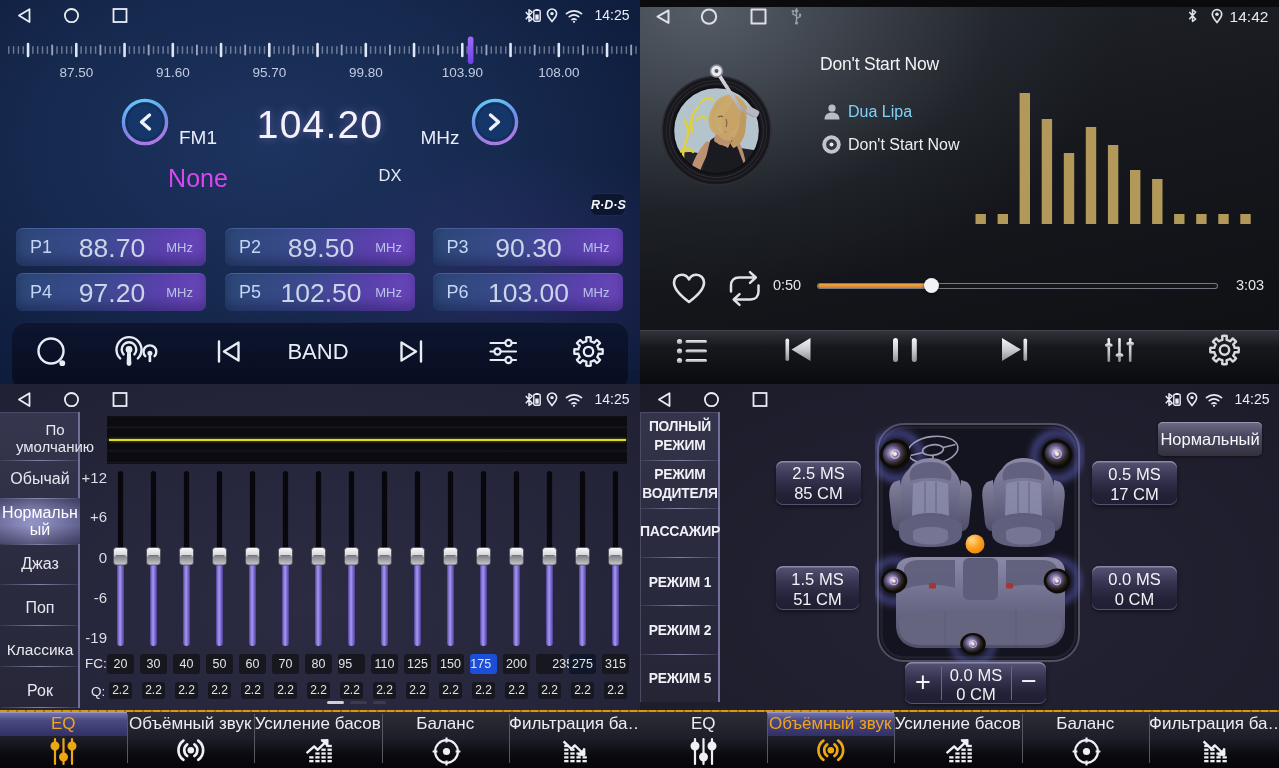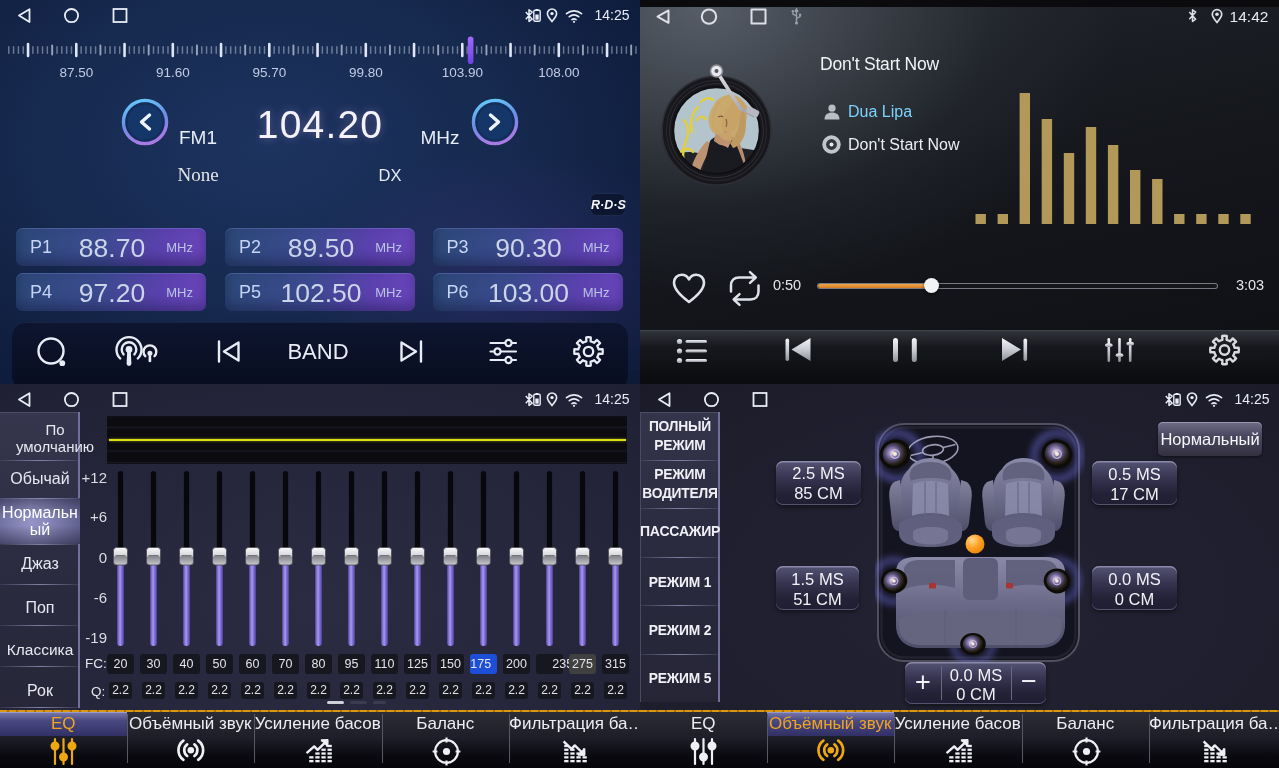--- a/index.html
+++ b/index.html
@@ -193,21 +193,21 @@
           <stop offset="1" stop-color="#a87ae4"></stop>
         </linearGradient>
       </defs>
       <circle cx="0" cy="0" r="21.5" fill="#153668" stroke="url(#abg495)" stroke-width="3.5"></circle>
       <circle cx="0" cy="0" r="18.5" fill="none" stroke="rgba(20,40,80,0.55)" stroke-width="2.5"></circle>
       <path d="M-4.5 -7 L3.5 0 L-4.5 7" fill="none" stroke="#eef3fb" stroke-width="3.4" stroke-linecap="round" stroke-linejoin="round"></path>
     </svg>
     <div style="position:absolute;left:160px;top:127px;width:76px;text-align:center;color:#e8edf8;font-size:19px;">FM1</div>
     <div style="position:absolute;left:402px;top:127px;width:76px;text-align:center;color:#e8edf8;font-size:19px;">MHz</div>
     <div style="position:absolute;left:240px;top:103px;width:160px;text-align:center;color:#f6f2fc;font-size:39px;letter-spacing:1.2px;font-weight:500;text-shadow:0 0 8px rgba(220,180,255,0.35)">104.20</div>
-    <div style="position:absolute;left:160px;top:164px;width:76px;text-align:center;color:#e5e5e5;font-size:19px;font-family:Liberation Serif, serif;">None</div>
+    <div style="position:absolute;left:160px;top:164px;width:76px;text-align:center;color:#d946ef;font-size:25px;">None</div>
     <div style="position:absolute;left:352px;top:166px;width:76px;text-align:center;color:#e4e9f5;font-size:16.5px;">DX</div>
     <div style="position:absolute;left:590px;top:193px;width:36px;height:23px;background:#0c1631;border:1px solid #1c2b4e;border-radius:7px;color:#f4f6fa;font-size:12.5px;font-weight:bold;font-style:italic;text-align:center;line-height:23px;letter-spacing:0px;">R·D·S</div>
     <div style="position:absolute;left:16px;top:227.5px;width:190px;height:38.5px;border-radius:7px;background:linear-gradient(100deg,#2c4877 0%,#3c4a90 45%,#5a41ad 75%,#6a46bc 100%);box-shadow:inset 0 1px 0 rgba(150,170,255,0.25), inset 0 -6px 12px rgba(10,10,40,0.35);">
       <div style="position:absolute;left:14px;top:9px;font-size:18px;color:#c6d4f6">P1</div>
       <div style="position:absolute;left:40px;top:5px;width:112px;text-align:center;font-size:26.5px;color:#ccd4ea">88.70</div>
       <div style="position:absolute;right:13px;top:12px;font-size:13px;color:#b9c4e6">MHz</div>
     </div>
     <div style="position:absolute;left:225px;top:227.5px;width:190px;height:38.5px;border-radius:7px;background:linear-gradient(100deg,#2c4877 0%,#3c4a90 45%,#5a41ad 75%,#6a46bc 100%);box-shadow:inset 0 1px 0 rgba(150,170,255,0.25), inset 0 -6px 12px rgba(10,10,40,0.35);">
       <div style="position:absolute;left:14px;top:9px;font-size:18px;color:#c6d4f6">P2</div>
       <div style="position:absolute;left:40px;top:5px;width:112px;text-align:center;font-size:26.5px;color:#ccd4ea">89.50</div>
@@ -558,35 +558,35 @@
     <div style="position:absolute;left:173.3px;top:653.5px;width:26.4px;height:20px;background:#17171f;border-radius:3px;text-align:center;line-height:20px;font-size:12.5px;color:#e2e2e8;">40</div>
     <div style="position:absolute;left:175.3px;top:681.5px;width:22.4px;height:17px;background:#17171f;border-radius:3px;text-align:center;line-height:17px;font-size:12px;color:#e2e2e8;">2.2</div>
     <div style="position:absolute;left:206.3px;top:653.5px;width:26.4px;height:20px;background:#17171f;border-radius:3px;text-align:center;line-height:20px;font-size:12.5px;color:#e2e2e8;">50</div>
     <div style="position:absolute;left:208.3px;top:681.5px;width:22.4px;height:17px;background:#17171f;border-radius:3px;text-align:center;line-height:17px;font-size:12px;color:#e2e2e8;">2.2</div>
     <div style="position:absolute;left:239.3px;top:653.5px;width:26.4px;height:20px;background:#17171f;border-radius:3px;text-align:center;line-height:20px;font-size:12.5px;color:#e2e2e8;">60</div>
     <div style="position:absolute;left:241.3px;top:681.5px;width:22.4px;height:17px;background:#17171f;border-radius:3px;text-align:center;line-height:17px;font-size:12px;color:#e2e2e8;">2.2</div>
     <div style="position:absolute;left:272.3px;top:653.5px;width:26.4px;height:20px;background:#17171f;border-radius:3px;text-align:center;line-height:20px;font-size:12.5px;color:#e2e2e8;">70</div>
     <div style="position:absolute;left:274.3px;top:681.5px;width:22.4px;height:17px;background:#17171f;border-radius:3px;text-align:center;line-height:17px;font-size:12px;color:#e2e2e8;">2.2</div>
     <div style="position:absolute;left:305.3px;top:653.5px;width:26.4px;height:20px;background:#17171f;border-radius:3px;text-align:center;line-height:20px;font-size:12.5px;color:#e2e2e8;">80</div>
     <div style="position:absolute;left:307.3px;top:681.5px;width:22.4px;height:17px;background:#17171f;border-radius:3px;text-align:center;line-height:17px;font-size:12px;color:#e2e2e8;">2.2</div>
-    <div style="position:absolute;left:338.3px;top:653.5px;width:26.4px;height:20px;background:#17171f;border-radius:3px;text-align:center;line-height:20px;font-size:12.5px;color:#e2e2e8;">95</div>
+    <div style="position:absolute;left:338.3px;top:653.5px;width:26.4px;height:20px;background:#17171f;border-radius:3px;line-height:20px;font-size:12.5px;color:#e2e2e8;">95</div>
     <div style="position:absolute;left:340.3px;top:681.5px;width:22.4px;height:17px;background:#17171f;border-radius:3px;text-align:center;line-height:17px;font-size:12px;color:#e2e2e8;">2.2</div>
     <div style="position:absolute;left:371.3px;top:653.5px;width:26.4px;height:20px;background:#17171f;border-radius:3px;text-align:center;line-height:20px;font-size:12.5px;color:#e2e2e8;">110</div>
     <div style="position:absolute;left:373.3px;top:681.5px;width:22.4px;height:17px;background:#17171f;border-radius:3px;text-align:center;line-height:17px;font-size:12px;color:#e2e2e8;">2.2</div>
     <div style="position:absolute;left:404.3px;top:653.5px;width:26.4px;height:20px;background:#17171f;border-radius:3px;text-align:center;line-height:20px;font-size:12.5px;color:#e2e2e8;">125</div>
     <div style="position:absolute;left:406.3px;top:681.5px;width:22.4px;height:17px;background:#17171f;border-radius:3px;text-align:center;line-height:17px;font-size:12px;color:#e2e2e8;">2.2</div>
     <div style="position:absolute;left:437.3px;top:653.5px;width:26.4px;height:20px;background:#17171f;border-radius:3px;text-align:center;line-height:20px;font-size:12.5px;color:#e2e2e8;">150</div>
     <div style="position:absolute;left:439.3px;top:681.5px;width:22.4px;height:17px;background:#17171f;border-radius:3px;text-align:center;line-height:17px;font-size:12px;color:#e2e2e8;">2.2</div>
     <div style="position:absolute;left:470.3px;top:653.5px;width:26.4px;height:20px;background:#1d4ed8;border-radius:3px;text-align:left;line-height:20px;font-size:12.5px;color:#e2e2e8;">175</div>
     <div style="position:absolute;left:472.3px;top:681.5px;width:22.4px;height:17px;background:#17171f;border-radius:3px;text-align:center;line-height:17px;font-size:12px;color:#e2e2e8;">2.2</div>
     <div style="position:absolute;left:503.3px;top:653.5px;width:26.4px;height:20px;background:#17171f;border-radius:3px;text-align:center;line-height:20px;font-size:12.5px;color:#e2e2e8;">200</div>
     <div style="position:absolute;left:505.3px;top:681.5px;width:22.4px;height:17px;background:#17171f;border-radius:3px;text-align:center;line-height:17px;font-size:12px;color:#e2e2e8;">2.2</div>
     <div style="position:absolute;left:536.3px;top:653.5px;width:26.4px;height:20px;background:#17171f;border-radius:3px;text-align:center;line-height:20px;font-size:12.5px;color:#e2e2e8;padding-left:16px;">235</div>
     <div style="position:absolute;left:538.3px;top:681.5px;width:22.4px;height:17px;background:#17171f;border-radius:3px;text-align:center;line-height:17px;font-size:12px;color:#e2e2e8;">2.2</div>
-    <div style="position:absolute;left:569.3px;top:653.5px;width:26.4px;height:20px;background:#404040;border-radius:3px;text-align:center;line-height:20px;font-size:12.5px;color:#e2e2e8;">275</div>
+    <div style="position:absolute;left:569.3px;top:653.5px;width:26.4px;height:20px;background:#0f172a;border-radius:3px;text-align:center;line-height:20px;font-size:12.5px;color:#e2e2e8;">275</div>
     <div style="position:absolute;left:571.3px;top:681.5px;width:22.4px;height:17px;background:#17171f;border-radius:3px;text-align:center;line-height:17px;font-size:12px;color:#e2e2e8;">2.2</div>
     <div style="position:absolute;left:602.3px;top:653.5px;width:26.4px;height:20px;background:#17171f;border-radius:3px;text-align:center;line-height:20px;font-size:12.5px;color:#e2e2e8;">315</div>
     <div style="position:absolute;left:604.3px;top:681.5px;width:22.4px;height:17px;background:#17171f;border-radius:3px;text-align:center;line-height:17px;font-size:12px;color:#e2e2e8;">2.2</div>
     <div style="position:absolute;left:327px;top:700.5px;width:17px;height:3.5px;border-radius:2px;background:#d0d0da;"></div>
     <div style="position:absolute;left:350px;top:700.5px;width:17px;height:3.5px;border-radius:2px;background:#3c3c50;"></div>
     <div style="position:absolute;left:373px;top:700.5px;width:13px;height:3.5px;border-radius:2px;background:#3c3c50;"></div>
     <div style="position:absolute;left:0px;top:411.5px;width:80px;height:296px;background:linear-gradient(180deg,#36364e 0%,#2c2c42 45%,#272739 100%);border-right:2px solid #70709a;box-shadow:inset 0 1px 0 #4c4c68;"></div>
     <div style="position:absolute;left:0px;top:497.5px;width:80px;height:46px;background:linear-gradient(90deg, #6a6a96 0%, #9292c2 38%, #8888b8 55%, #55557e 100%);"></div>
     <div style="position:absolute;left:0px;top:497.5px;width:80px;height:46px;background:linear-gradient(180deg, rgba(40,40,70,0.55) 0%, rgba(150,150,210,0.18) 40%, rgba(150,150,210,0.18) 60%, rgba(40,40,70,0.55) 100%);"></div>
     <div style="position:absolute;left:0px;top:459.8px;width:80px;height:1.2px;background:linear-gradient(90deg, rgba(120,120,160,0.15), rgba(150,150,190,0.8) 50%, rgba(120,120,160,0.15));"></div>

